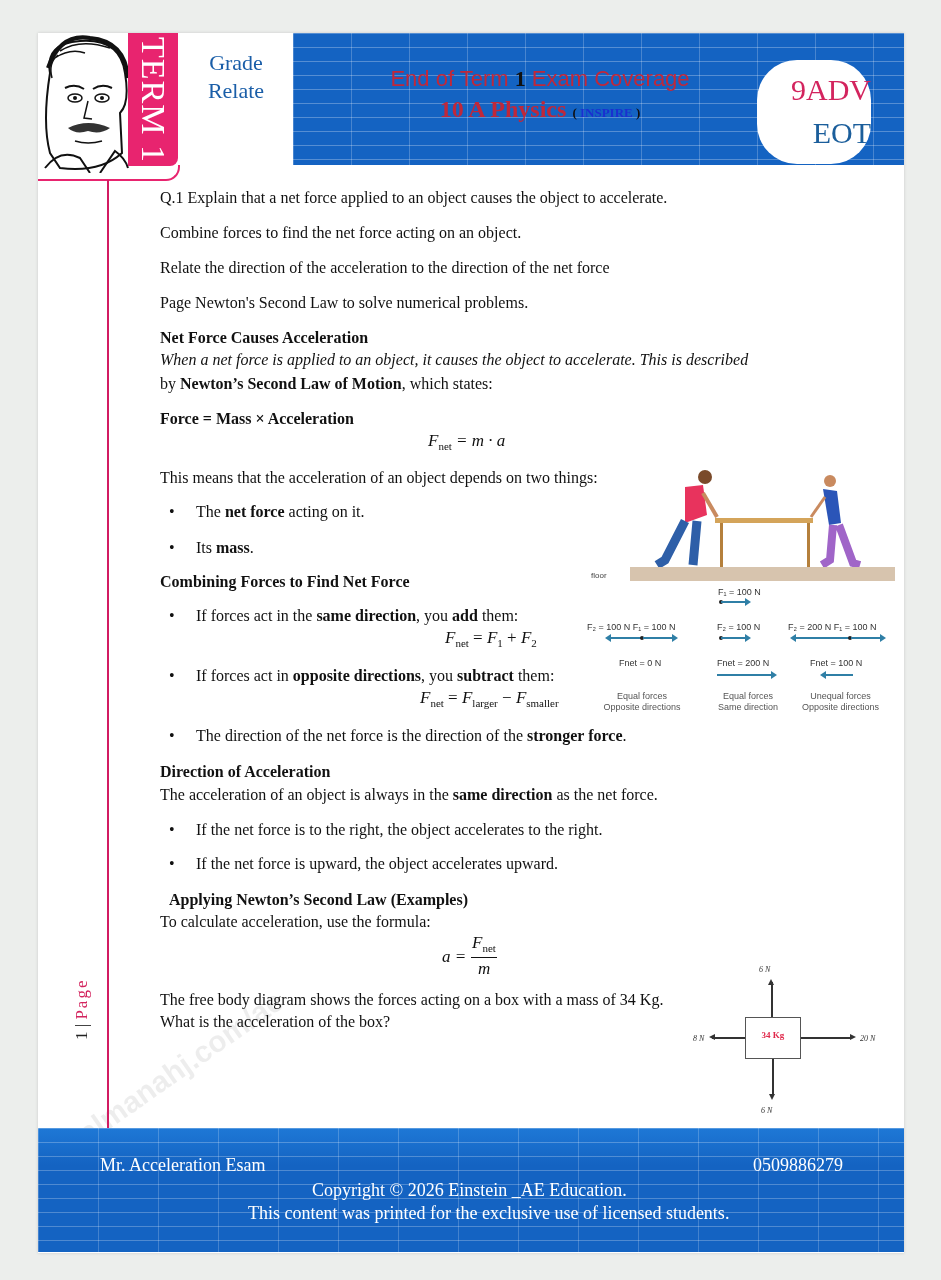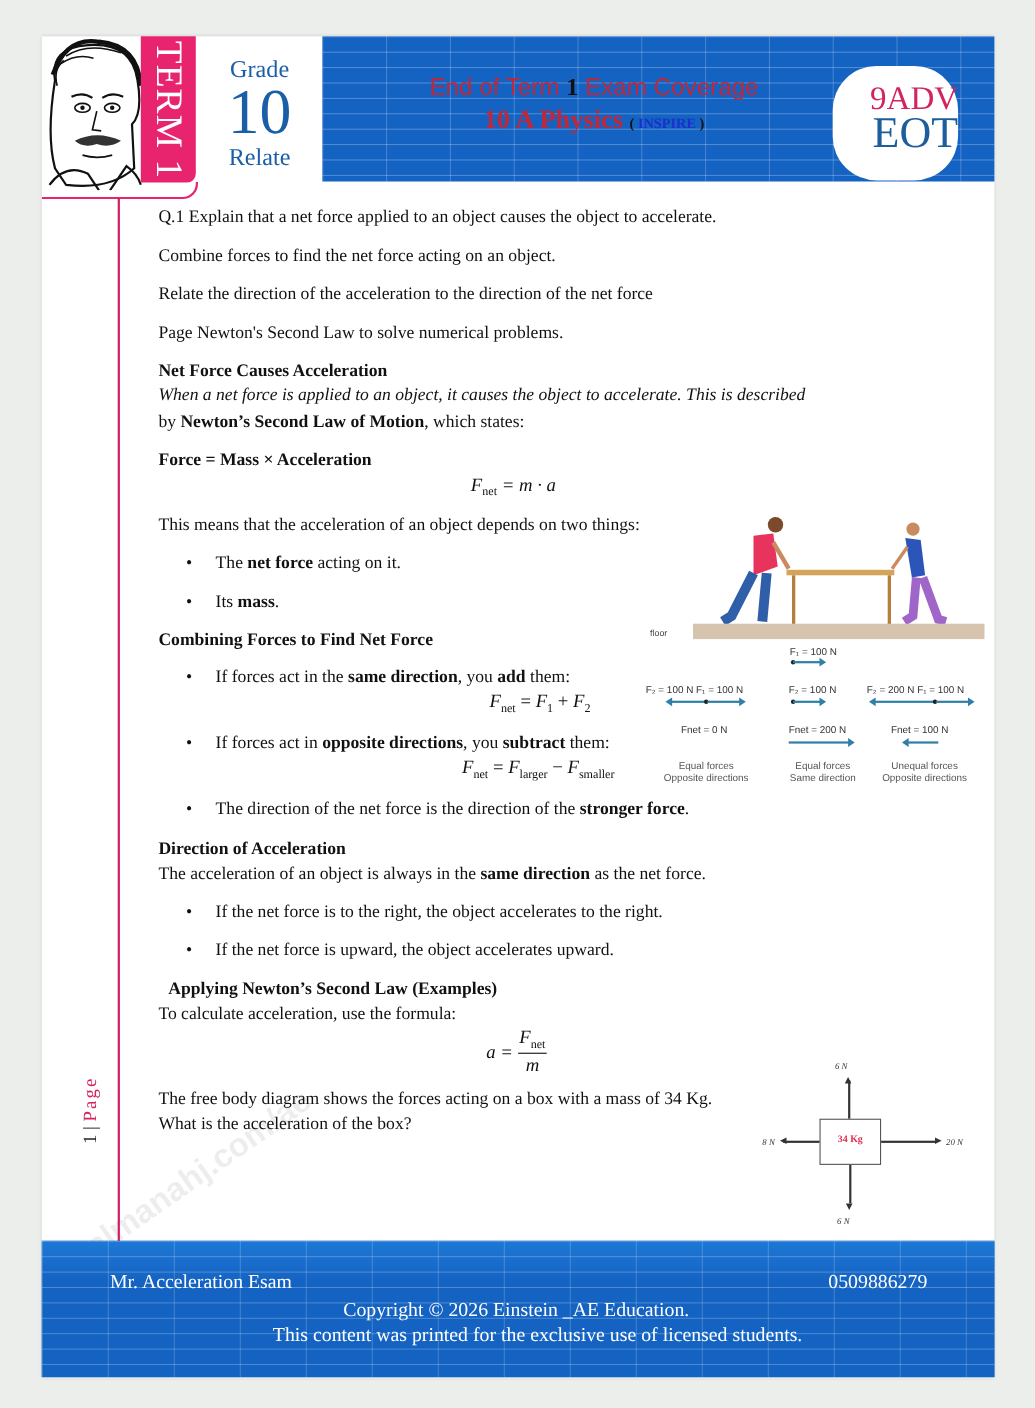--- a/index.html
+++ b/index.html
@@ -18,23 +18,23 @@
   .bluebanner{position:absolute;left:293px;top:33px;width:611px;height:132px;background:#1463c2;
     background-image:linear-gradient(rgba(255,255,255,.28) 1px,transparent 1px),linear-gradient(90deg,rgba(255,255,255,.22) 1px,transparent 1px);
     background-size:100% 14px,58px 100%;}
   .banner-line1{position:absolute;left:380px;top:66px;width:320px;text-align:center;color:#c0283a;font-size:22px;font-family:"Liberation Sans",sans-serif;}
   .banner-line1 b{color:#111;font-family:"Liberation Serif",serif;}
   .banner-line2{position:absolute;left:380px;top:96px;width:320px;text-align:center;color:#c0283a;font-size:24px;font-weight:bold;}
   .banner-line2 small{font-size:13px;color:#111;font-weight:bold;}
   .banner-line2 small em{font-style:normal;color:#1a2fd0;}
   .badge{position:absolute;left:757px;top:60px;width:114px;height:104px;background:#fff;border-radius:40px;text-align:right;}
   .badge .b1{color:#d3245e;font-size:30px;line-height:32px;margin-top:14px;}
-  .badge .b2{color:#1b5e9b;font-size:40px;line-height:30px;}
-  
-  .txt{position:absolute;font-size:16px;line-height:20px;white-space:nowrap;}
+  .badge .b2{color:#1b5e9b;font-size:30px;line-height:30px;margin-top:12px;}
+  
+  .txt{position:absolute;font-size:16px;line-height:20px;white-space:nowrap;margin-left:16px;}
   .bold{font-weight:bold;}
   .bullet{position:absolute;font-size:16px;line-height:20px;white-space:nowrap;}
   .bullet::before{content:"\2022";position:absolute;left:-27px;}
   .math{position:absolute;font-family:"Liberation Serif",serif;font-size:17px;white-space:nowrap;}
   .math i{font-style:italic;}
   .math sub{font-size:11px;font-style:normal;}
   .frac{position:absolute;font-family:"Liberation Serif",serif;font-size:17px;}
   .frac .num{position:absolute;left:30px;top:0;font-style:italic;}
   .frac .num sub{font-size:11px;font-style:normal;}
   .frac .bar{position:absolute;left:29px;top:24px;width:26px;height:1px;background:#111;}
@@ -87,21 +87,20 @@
   <path d="M5 135 Q20 115 40 125 L50 140 M60 140 L75 118 Q85 125 88 135" fill="none" stroke="#111" stroke-width="2"></path>
 </svg>
 <div class="term-tab">
     <span>TERM 1</span>
   </div>
 <div class="pink-curve"></div>
 <div class="vline"></div>
 
 <div class="grade">
   <div class="g1">Grade</div>
-  <div class="g2">10</div>
   <div class="g3">Relate</div>
 </div>
 
 <div class="bluebanner"></div>
 <div class="banner-line1"><span>End of Term </span><b>1</b><span> Exam Coverage</span></div>
 <div class="banner-line2"><span>10 A Physics </span><small><span>( </span><em>INSPIRE</em><span> )</span></small></div>
 <div class="badge">
   <div class="b1">9ADV</div>
   <div class="b2">EOT</div>
 </div>

